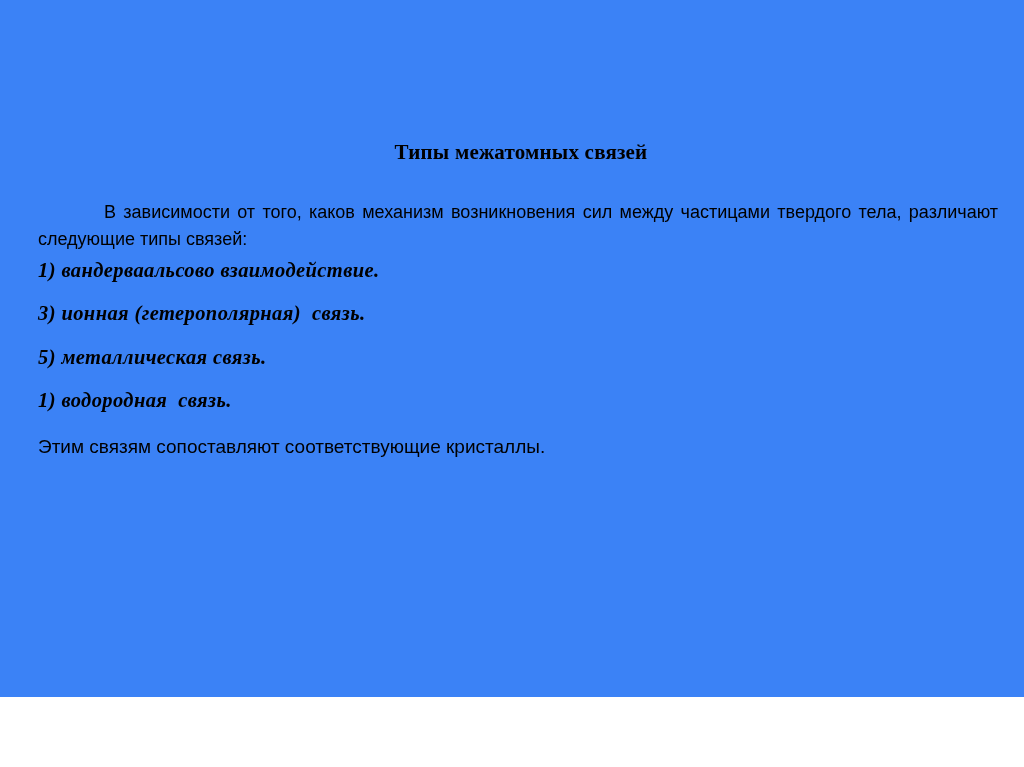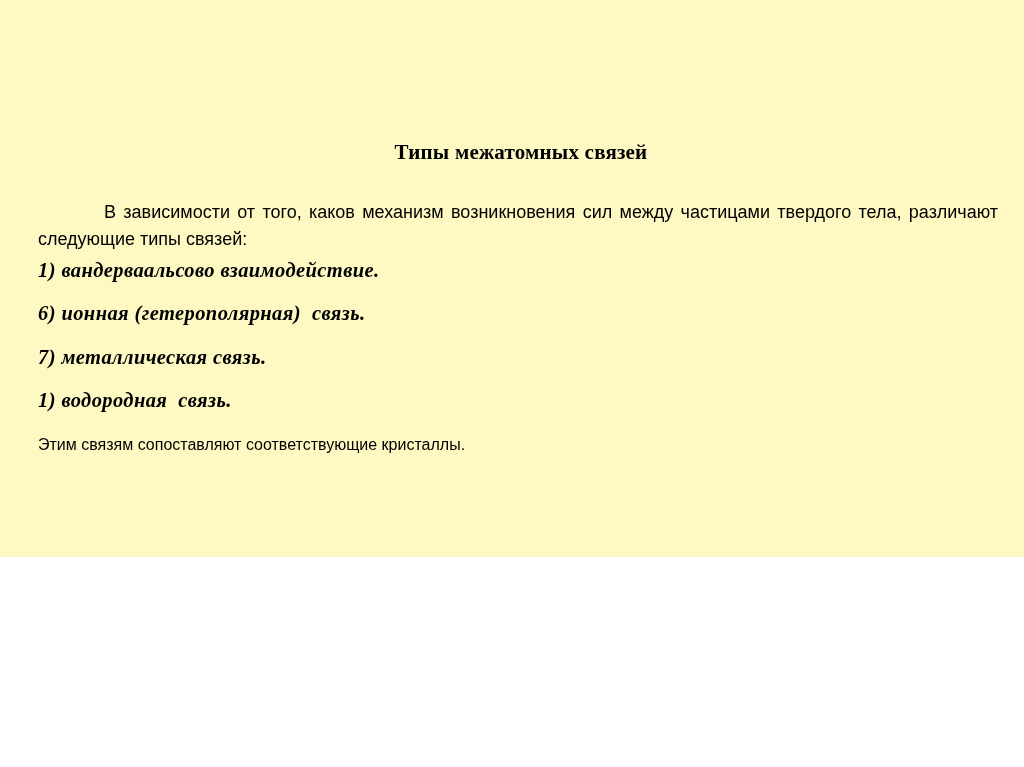--- a/index.html
+++ b/index.html
@@ -10,22 +10,22 @@
     width: 1024px;
     height: 767px;
     background: #ffffff;
     font-family: "Liberation Serif", serif;
     color: #000000;
     overflow: hidden;
   }
   .slide {
     position: relative;
     width: 1024px;
-    height: 557px;
-    background: #fef9c3;
+    height: 697px;
+    background: #3b82f6;
     box-sizing: border-box;
   }
   .content {
     position: absolute;
     left: 38px;
     top: 140px;
     width: 960px;
   }
   .slide-title {
     font-family: "Liberation Serif", serif;
@@ -55,38 +55,38 @@
     font-style: italic;
     font-weight: bold;
     font-size: 20.5px;
     line-height: 1.0;
     letter-spacing: 0.4px;
     margin: 0 0 23px 0;
     white-space: pre-wrap;
   }
   .closing {
     font-family: "Liberation Sans", sans-serif;
-    font-size: 16px;
+    font-size: 19px;
     line-height: 1.4;
     margin: 12px 0 0 0;
   }
 </style>
 </head>
 <body>
 
 <div class="slide">
   <div class="content">
 
     <h1 class="slide-title">Типы межатомных связей</h1>
 
     <p class="para">В зависимости от того, каков механизм возникновения сил между частицами твердого тела, различают следующие типы связей:</p>
 
     <ul class="list">
       <li class="list-item">1) вандерваальсово взаимодействие.</li>
-      <li class="list-item">6) ионная (гетерополярная)  связь.</li>
-      <li class="list-item">7) металлическая связь.</li>
+      <li class="list-item">3) ионная (гетерополярная)  связь.</li>
+      <li class="list-item">5) металлическая связь.</li>
       <li class="list-item">1) водородная  связь.</li>
     </ul>
 
     <p class="closing">Этим связям сопоставляют соответствующие кристаллы.</p>
 
   </div>
 </div>
 
 </body></html>

